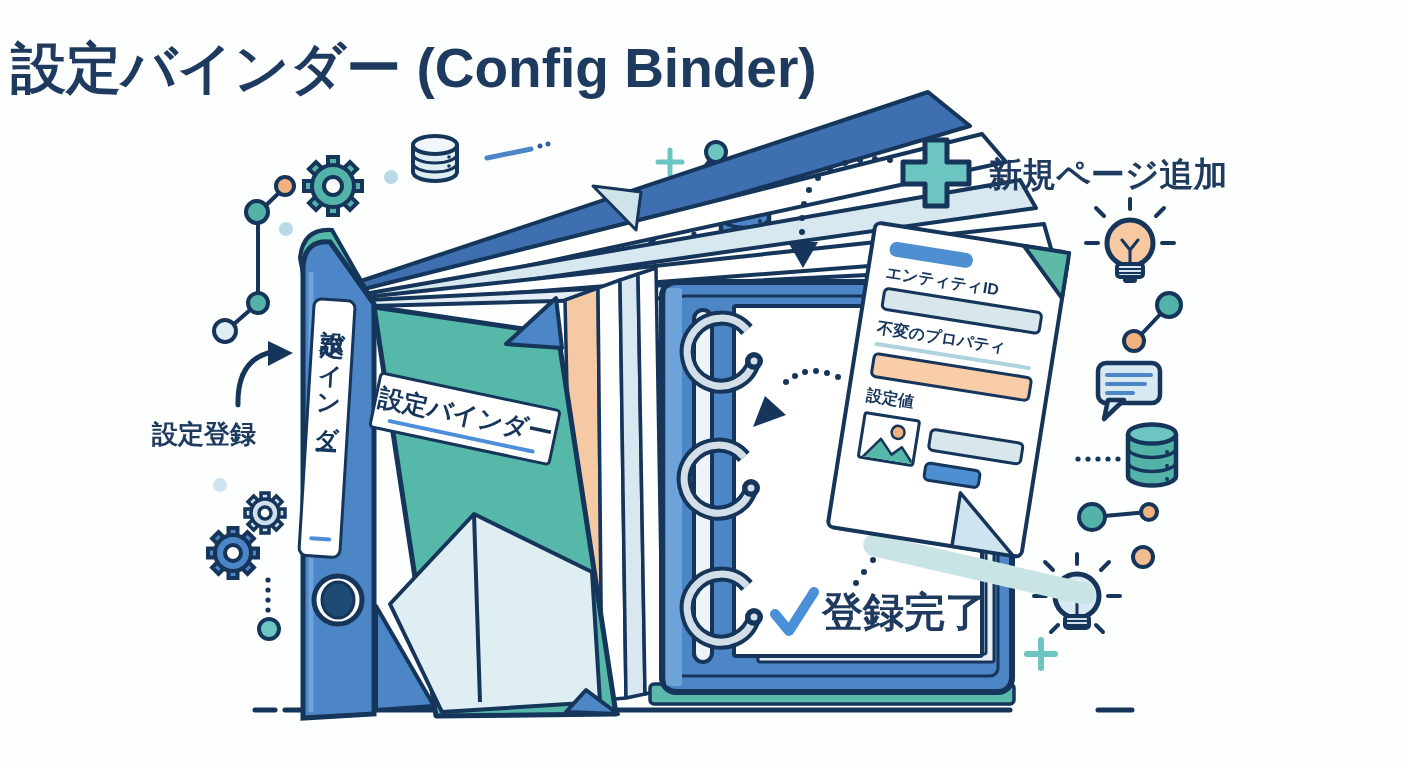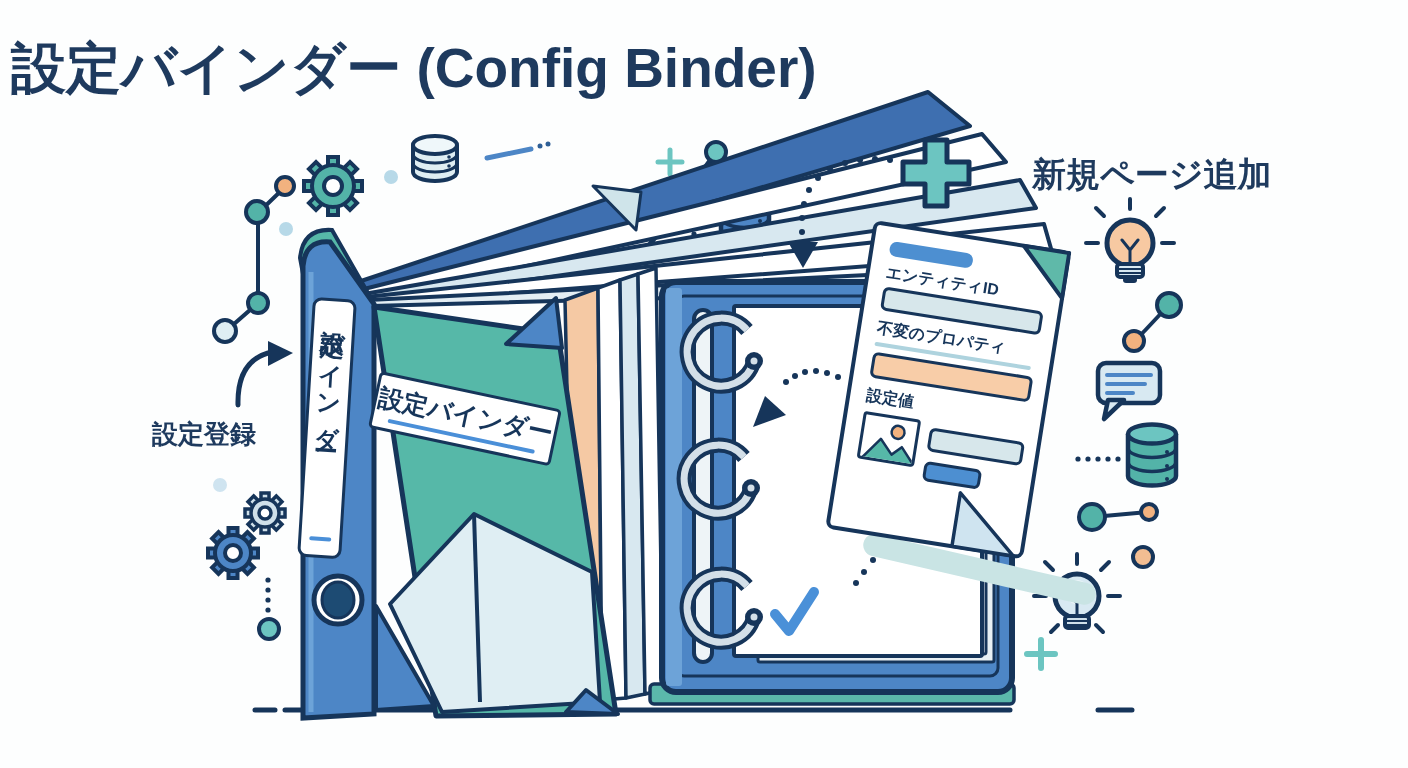--- a/index.html
+++ b/index.html
@@ -4,21 +4,21 @@
 <style>
   html,body{margin:0;padding:0;background:#ffffff;}
   #stage{
     position:relative;width:1408px;height:768px;overflow:hidden;background:#fdfefe;
     font-family:"Liberation Sans","DejaVu Sans",sans-serif;color:#1e3a5e;
   }
   #scene{position:absolute;left:0;top:0;}
   .txt{position:absolute;font-weight:800;color:#1e3a5e;white-space:nowrap;}
   .title{left:0;right:0;top:32px;text-align:left;font-size:55px;letter-spacing:0px;margin-left:11px;}
   .register{left:152px;top:417px;font-size:26px;}
-  .addpage{left:1032px;top:152px;font-size:34px;}
+  .addpage{left:988px;top:152px;font-size:34px;}
   .complete{left:822px;top:585px;font-size:41px;}
   .spine-label{
     position:absolute;left:313px;top:297px;width:44px;height:260px;
     background:#ffffff;border:3px solid #16355a;border-radius:9px;
     transform:rotate(3.5deg);transform-origin:top left;
     display:flex;flex-direction:column;align-items:center;box-sizing:border-box;padding-top:10px;
   }
   .spine-label .vtext{
     writing-mode:vertical-rl;text-orientation:upright;font-size:24px;font-weight:800;
     color:#16355a;letter-spacing:3px;line-height:1;
@@ -327,14 +327,15 @@
       </svg>
     </div>
     <div class="el bar-input" style="left:84px;top:192px;width:96px;height:24px;"></div>
     <div class="el bar-blue-b" style="left:84px;top:226px;width:58px;height:20px;"></div>
     <svg style="position:absolute;left:-4px;top:-4px;" width="200" height="312" viewBox="0 0 200 312">
       <polygon points="152,2 198,2 198,48" fill="#5fb9a9" stroke="#16355a" stroke-width="4" stroke-linejoin="round"></polygon>
       <polygon points="128,310 190,310 128,256" fill="#cfe4f0" stroke="#16355a" stroke-width="3.5" stroke-linejoin="round"></polygon>
     </svg>
   </div>
 
+  <div class="txt complete">登録完了</div>
 
 </div>
 
 </body></html>

